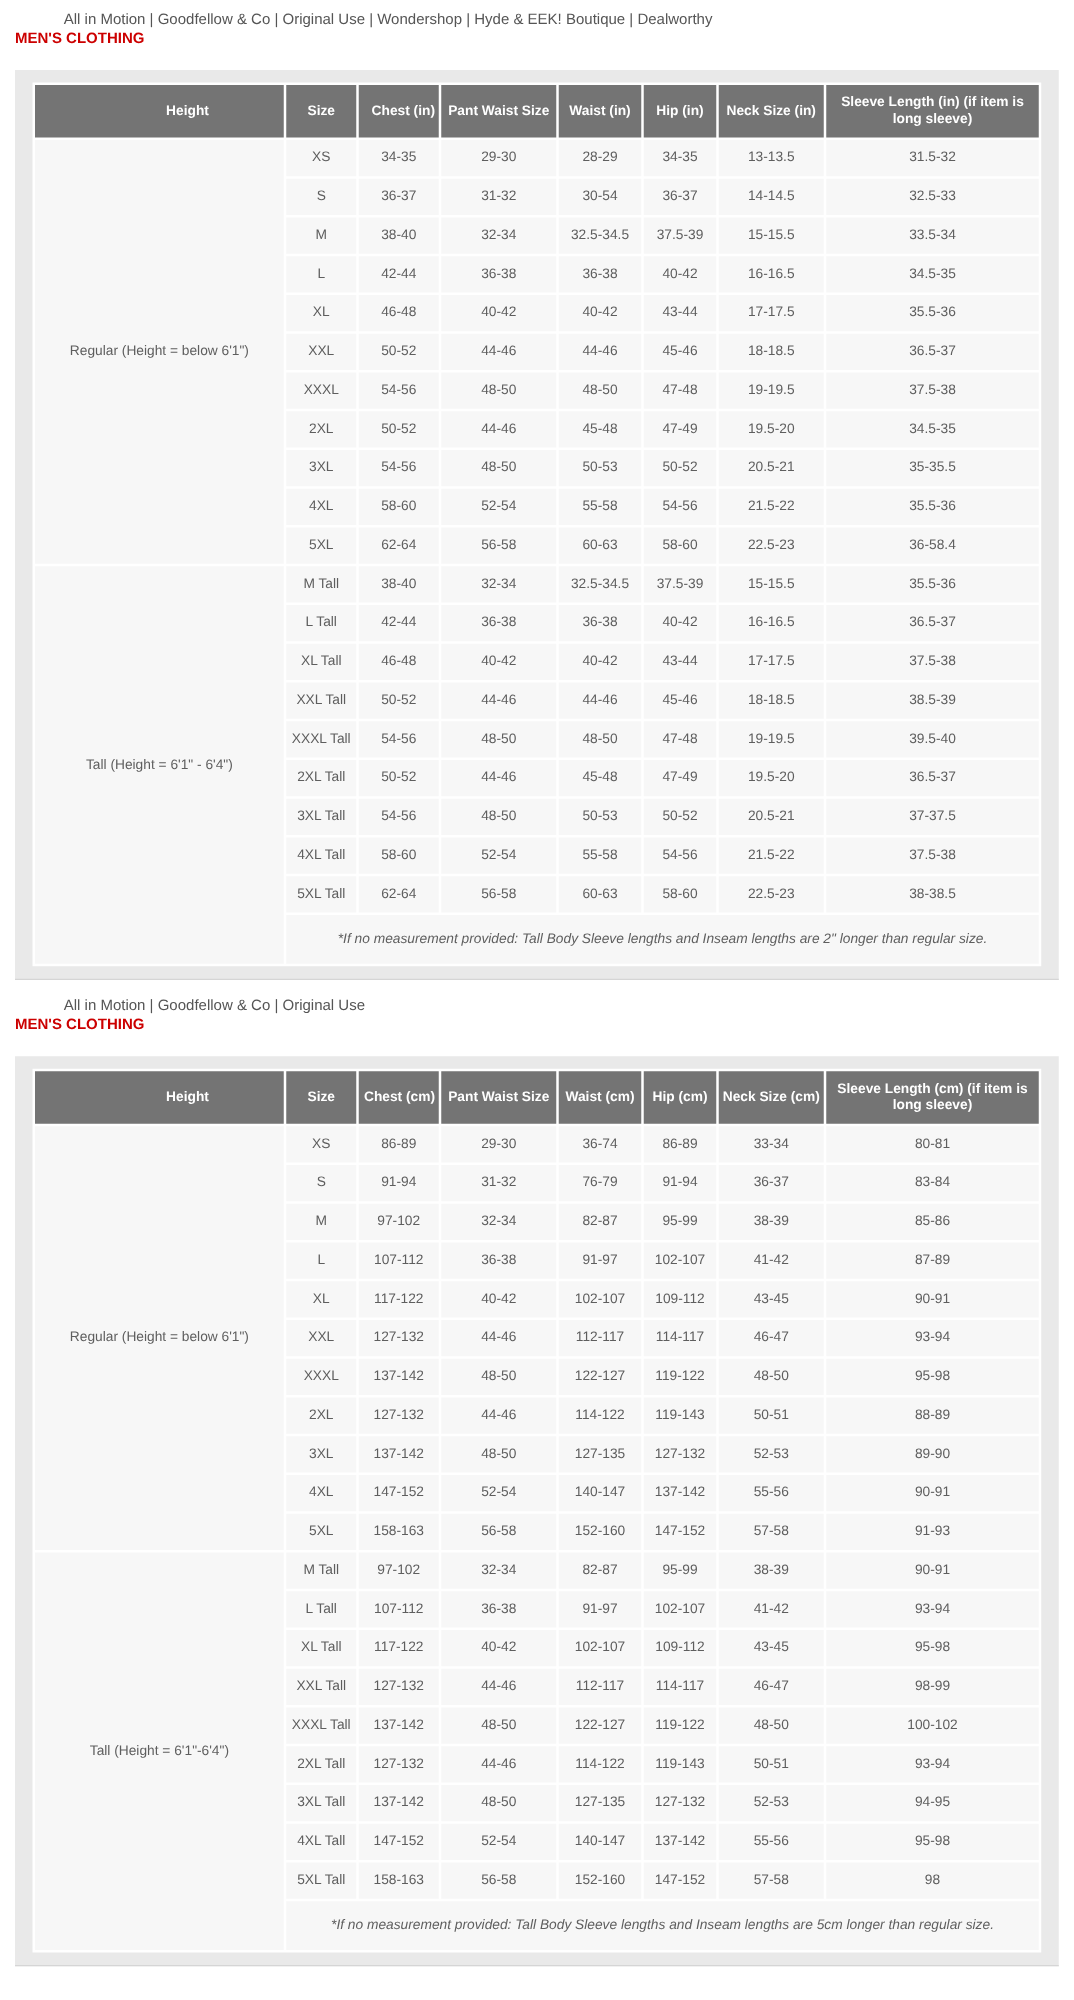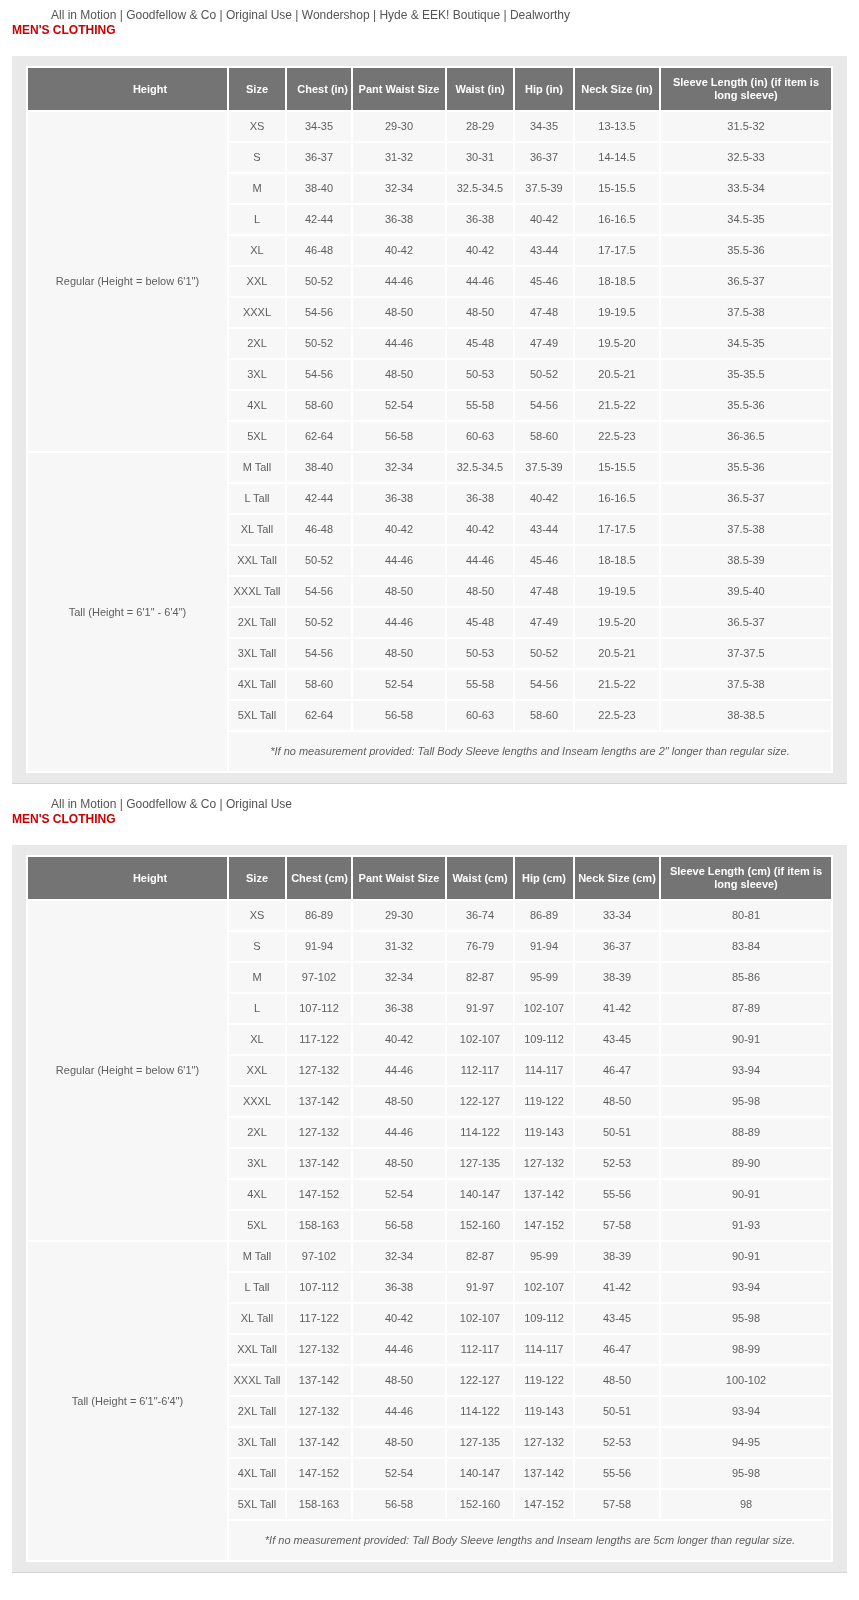--- a/index.html
+++ b/index.html
@@ -91,21 +91,21 @@
             <td>29-30</td>
             <td>28-29</td>
             <td>34-35</td>
             <td>13-13.5</td>
             <td>31.5-32</td>
           </tr>
           <tr>
             <td>S</td>
             <td>36-37</td>
             <td>31-32</td>
-            <td>30-31</td>
+            <td>30-54</td>
             <td>36-37</td>
             <td>14-14.5</td>
             <td>32.5-33</td>
           </tr>
           <tr>
             <td>M</td>
             <td>38-40</td>
             <td>32-34</td>
             <td>32.5-34.5</td>
             <td>37.5-39</td>
@@ -175,21 +175,21 @@
             <td>21.5-22</td>
             <td>35.5-36</td>
           </tr>
           <tr>
             <td>5XL</td>
             <td>62-64</td>
             <td>56-58</td>
             <td>60-63</td>
             <td>58-60</td>
             <td>22.5-23</td>
-            <td>36-36.5</td>
+            <td>36-58.4</td>
           </tr>
           <tr>
             <td rowspan="10">Tall (Height = 6'1" - 6'4")</td>
             <td>M Tall</td>
             <td>38-40</td>
             <td>32-34</td>
             <td>32.5-34.5</td>
             <td>37.5-39</td>
             <td>15-15.5</td>
             <td>35.5-36</td>

